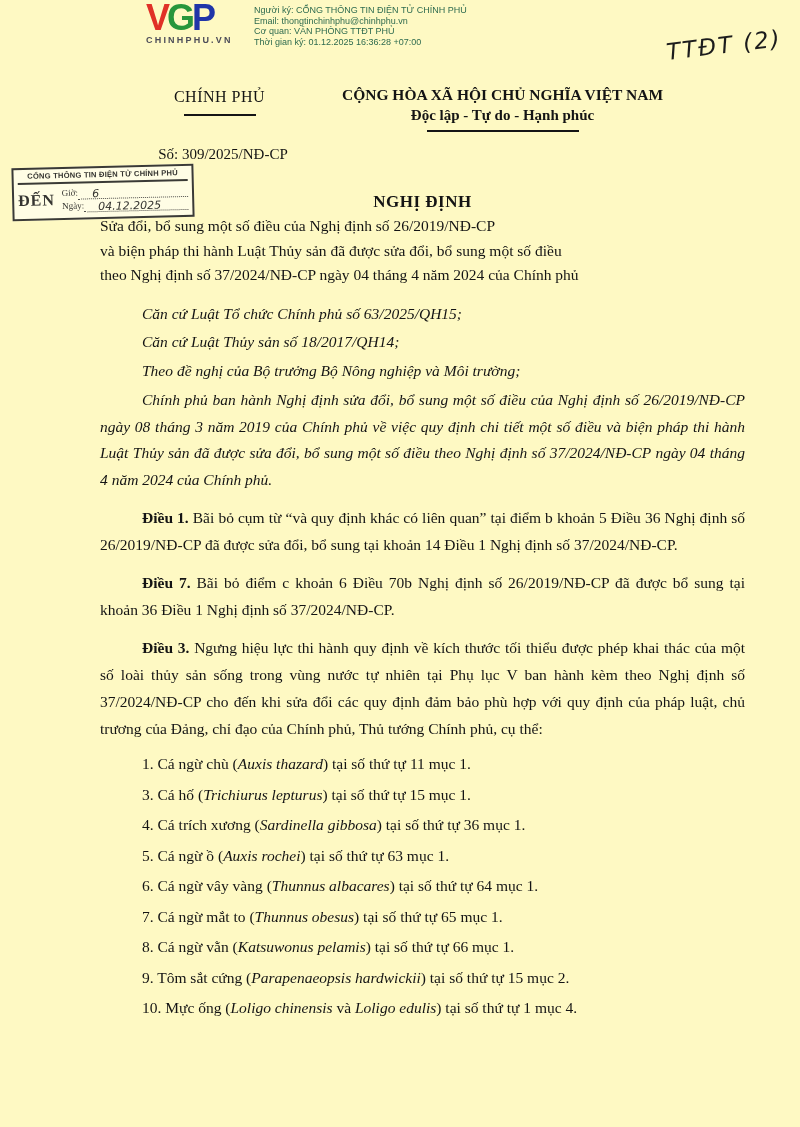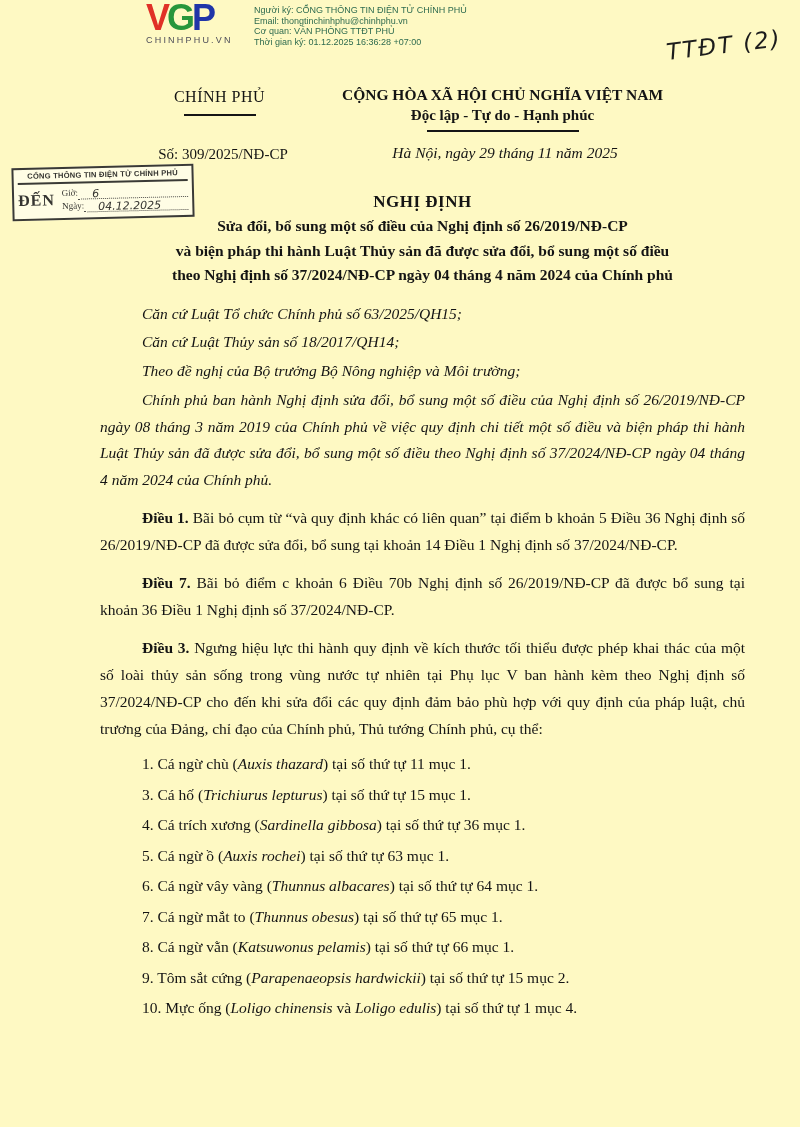--- a/index.html
+++ b/index.html
@@ -11,21 +11,21 @@
   }
 
   
   .vgp { position:absolute; left:146px; top:2px; text-align:left; }
   .vgp-letters {
     font-family:"Liberation Sans", sans-serif; font-weight:bold;
     font-size:36px; line-height:32px; letter-spacing:-3px;
   }
   .vgp-v { color:#e03127; } .vgp-g { color:#27963c; } .vgp-p { color:#1f35a8; }
   .vgp-domain {
-    font-family:"Liberation Sans", sans-serif; font-weight:normal;
+    font-family:"Liberation Sans", sans-serif; font-weight:bold;
     font-size:9px; letter-spacing:2.2px; color:#4c4c58; margin-top:1px;
   }
   .sig-lines {
     position:absolute; left:254px; top:5px;
     font-family:"Liberation Sans", sans-serif;
     font-size:9px; line-height:10.5px; color:#2e6b4f; white-space:nowrap;
   }
 
   
   .handnote {
@@ -71,21 +71,21 @@
   .stamp-hand {
     position:absolute; left:14px; bottom:-2px;
     font-family:"DejaVu Sans", sans-serif; font-style:italic; font-size:11px;
     white-space:nowrap;
   }
 
   
   .content { position:absolute; left:100px; top:192px; width:645px; }
   .doctitle { text-align:center; font-weight:bold; font-size:17px; letter-spacing:.5px; }
   .subject { margin-top:2px; }
-  .subject div { text-align:center; font-weight:bold; font-size:15.5px; line-height:24.5px; }
+  .subject div { font-weight:normal; font-size:15.5px; line-height:24.5px; }
 
   .preamble { margin-top:12px; }
   .cite {
     font-style:italic; font-size:15.5px; line-height:28.5px;
     text-indent:42px; text-align:justify;
   }
   .enact {
     font-style:italic; font-size:15.5px; line-height:26.5px;
     text-indent:42px; text-align:justify; margin-top:2px;
   }
@@ -123,21 +123,20 @@
   <div class="hdr-left">
     <div class="issuer">CHÍNH PHỦ</div>
     <div class="rule-s"></div>
   </div>
   <div class="hdr-right">
     <div class="nat">CỘNG HÒA XÃ HỘI CHỦ NGHĨA VIỆT NAM</div>
     <div class="motto">Độc lập - Tự do - Hạnh phúc</div>
     <div class="rule-m"></div>
   </div>
   <div class="docnum">Số: 309/2025/NĐ-CP</div>
-  <div class="placedate">Hà Nội, ngày 29 tháng 11 năm 2025</div>
 
   <div class="stamp">
     <div class="stamp-box">
       <div class="stamp-h">CỔNG THÔNG TIN ĐIỆN TỬ CHÍNH PHỦ</div>
       <div class="stamp-body">
         <div class="stamp-den">ĐẾN</div>
         <div class="stamp-fields">
           <div class="stamp-row">
             <span class="stamp-lab">Giờ:</span>
             <span class="stamp-dots">

